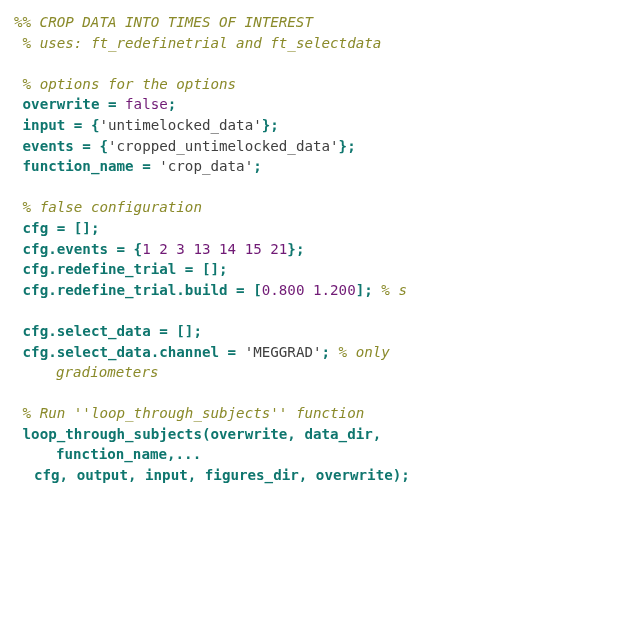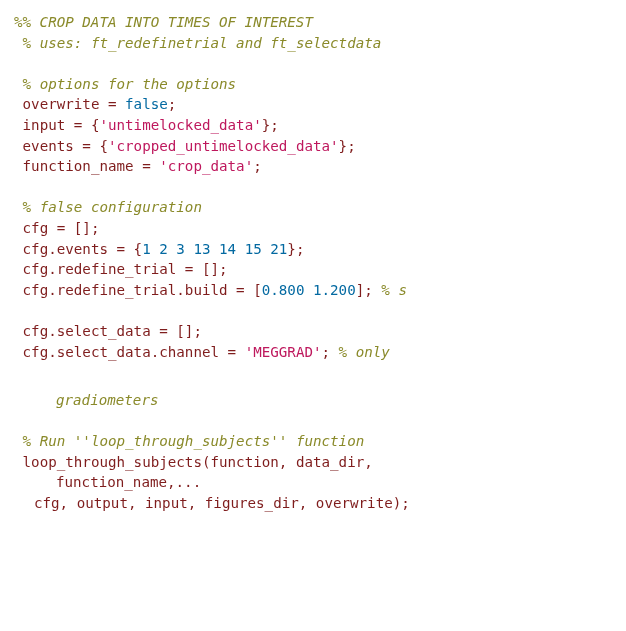--- a/index.html
+++ b/index.html
@@ -12,24 +12,24 @@
     color: #333333;
     width: 626px;
     box-sizing: border-box;
   }
   pre {
     margin: 0;
     white-space: pre-wrap;
     word-wrap: break-word;
   }
   
-  .com { color: #8a8a2a; font-style: italic; margin-top: 28px; }     
-  .kw  { color: #0369a1; }                          
-  .str { color: #be185d; }                          
-  .op  { color: #7f1d1d; }                          
+  .com { color: #8a8a2a; font-style: italic; }     
+  .kw  { color: #701a75; }                          
+  .str { color: #404040; }                          
+  .op  { color: #0f766e; font-weight: bold; }                          
   .cont-indent { padding-left: 42px; display:inline-block;}
   .cont-indent2 { padding-left: 20px; display:inline-block;}
 </style>
 </head>
 <body>
 
 <pre><span class="com">%% CROP DATA INTO TIMES OF INTEREST</span>
 <span class="com"> % uses: ft_redefinetrial and ft_selectdata</span>
 
 <span class="com"> % options for the options</span>
@@ -42,15 +42,15 @@
 <span class="op"> cfg = [];</span>
 <span class="op"> cfg.events = {</span><span class="kw">1 2 3 13 14 15 21</span><span class="op">};</span>
 <span class="op"> cfg.redefine_trial = [];</span>
 <span class="op"> cfg.redefine_trial.build = [</span><span class="kw">0.800 1.200</span><span class="op">]; </span><span class="com">% s</span>
 
 <span class="op"> cfg.select_data = [];</span>
 <span class="op"> cfg.select_data.channel = </span><span class="str">'MEGGRAD'</span><span class="op">; </span><span class="com">% only</span>
 <span class="com cont-indent">gradiometers</span>
 
 <span class="com"> % Run ''loop_through_subjects'' function</span>
-<span class="op"> loop_through_subjects(function, data_dir,</span>
+<span class="op"> loop_through_subjects(overwrite, data_dir,</span>
 <span class="op cont-indent">function_name,...</span>
 <span class="op cont-indent2">cfg, output, input, figures_dir, overwrite);</span></pre>
 
 </body></html>

